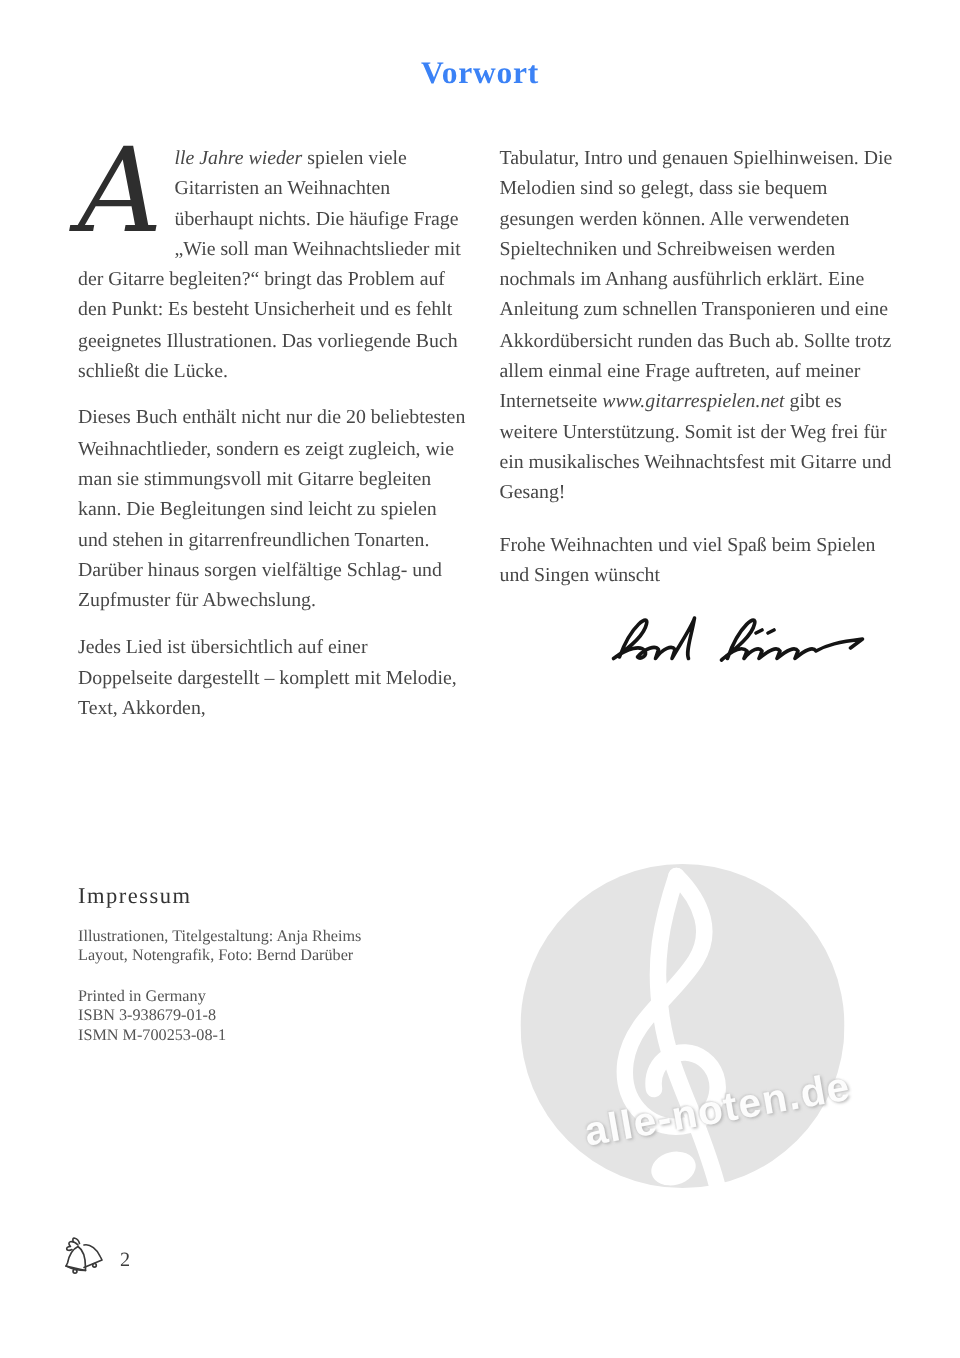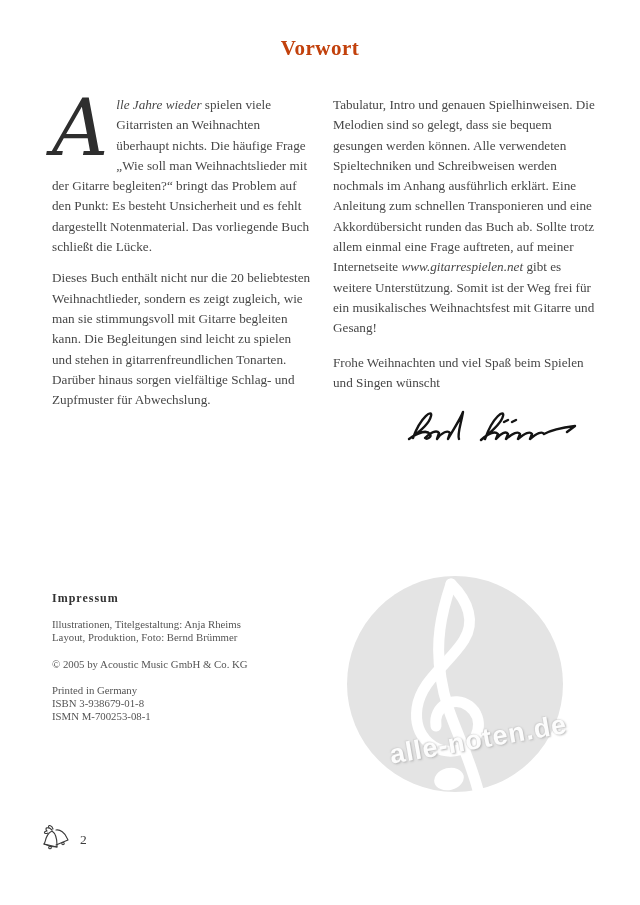--- a/index.html
+++ b/index.html
@@ -13,21 +13,21 @@
     color: #474747;
     overflow: hidden;
   }
   .title {
     position: absolute;
     top: 36px; left: 0; right: 0;
     text-align: center;
     font-size: 21px;
     font-weight: bold;
     letter-spacing: 0.5px;
-    color: #c2410c;
+    color: #3b82f6;
   }
   .columns {
     position: absolute;
     top: 95px; left: 52px;
     width: 545px;
     display: flex;
     gap: 22px;
   }
   .col { font-size: 13.2px; line-height: 20.3px; text-align: left; }
   .col.left  { width: 259px; }
@@ -48,22 +48,22 @@
   .signature { margin: 6px 0 0 68px; }
   .impressum {
     position: absolute;
     left: 52px; top: 592px;
     width: 270px;
     font-size: 10.8px;
     line-height: 13.2px;
     color: #545454;
   }
   .imp-heading {
-    font-weight: bold;
-    font-size: 12px;
+    font-weight: normal;
+    font-size: 15px;
     letter-spacing: 1px;
     color: #333333;
     margin-bottom: 13px;
   }
   .imp-block { margin-bottom: 13px; }
   .watermark-circle {
     position: absolute;
     left: 347px; top: 576px;
     width: 216px; height: 216px;
   }
@@ -104,22 +104,23 @@
         <path d="M104 8 C94 38 88 66 94 102 C100 142 118 166 131 214"></path>
       </g>
       <ellipse cx="102" cy="203" rx="15" ry="11" fill="#ffffff" transform="rotate(-14 102 203)"></ellipse>
     </svg>
   </div>
   <div class="watermark-text">alle-noten.de</div>
 
   <div class="columns">
 
     <div class="col left">
-      <p><span class="dropcap">A</span><span class="lead-italic">lle Jahre wieder</span><span> spielen viele Gitarristen an Weihnachten überhaupt nichts. Die häufige Frage „Wie soll man Weihnachtslieder mit der Gitarre begleiten?“ bringt das Problem auf den Punkt: Es besteht Unsicherheit und es fehlt dargestellt Notenmaterial. Das vorliegende Buch schließt die Lücke.</span></p>
+      <p><span class="dropcap">A</span><span class="lead-italic">lle Jahre wieder</span><span> spielen viele Gitarristen an Weihnachten überhaupt nichts. Die häufige Frage „Wie soll man Weihnachtslieder mit der Gitarre begleiten?“ bringt das Problem auf den Punkt: Es besteht Unsicherheit und es fehlt geeignetes Illustrationen. Das vorliegende Buch schließt die Lücke.</span></p>
       <p>Dieses Buch enthält nicht nur die 20 beliebtesten Weihnachtlieder, sondern es zeigt zugleich, wie man sie stimmungsvoll mit Gitarre begleiten kann. Die Begleitungen sind leicht zu spielen und stehen in gitarrenfreundlichen Tonarten. Darüber hinaus sorgen vielfältige Schlag- und Zupfmuster für Abwechslung.</p>
+      <p>Jedes Lied ist übersichtlich auf einer Doppelseite dargestellt – komplett mit Melodie, Text, Akkorden,</p>
     </div>
 
     <div class="col right">
       <p><span>Tabulatur, Intro und genauen Spielhinweisen. Die Melodien sind so gelegt, dass sie bequem gesungen werden können. Alle verwendeten Spieltechniken und Schreibweisen werden nochmals im Anhang ausführlich erklärt. Eine Anleitung zum schnellen Transponieren und eine Akkordübersicht runden das Buch ab. Sollte trotz allem einmal eine Frage auftreten, auf meiner Internetseite </span><span class="site">www.gitarrespielen.net</span><span> gibt es weitere Unterstützung. Somit ist der Weg frei für ein musikalisches Weihnachtsfest mit Gitarre und Gesang!</span></p>
       <p class="wishes">Frohe Weihnachten und viel Spaß beim Spielen und Singen wünscht</p>
       <div class="signature" aria-label="Bernd Brümmer">
         <svg width="180" height="46" viewBox="0 0 180 46">
           <g stroke="#141414" stroke-width="2.4" fill="none" stroke-linecap="round" stroke-linejoin="round">
             <path d="M12 34 C20 12 32 5 30 12 C28 21 14 31 8 35 C18 28 26 26 29 30 C31 33 26 36 24 34 C29 28 36 26 38 29 L36 35 C41 28 47 26 49 29 L47 35 C52 26 60 14 62 8 C60 20 56 30 58 35"></path>
             <path d="M84 35 C92 12 104 5 102 12 C100 21 86 31 80 36 C88 29 94 27 97 30 L95 35 C100 29 105 27 107 30 L105 35 C112 29 117 27 119 30 L117 35 C124 29 129 27 131 30 L129 35 C136 29 141 27 143 30 C150 26 158 24 174 22 L166 28"></path>
@@ -128,24 +129,23 @@
         </svg>
       </div>
     </div>
 
   </div>
 
   <div class="impressum">
     <div class="imp-heading">Impressum</div>
     <div class="imp-block">
       <div>Illustrationen, Titelgestaltung: Anja Rheims</div>
-      <div>Layout, Produktion, Foto: Bernd Brümmer</div>
+      <div>Layout, Notengrafik, Foto: Bernd Darüber</div>
     </div>
     <div class="imp-block">
-      <div>© 2005 by Acoustic Music GmbH &amp; Co. KG</div>
     </div>
     <div class="imp-block">
       <div>Printed in Germany</div>
       <div>ISBN 3-938679-01-8</div>
       <div>ISMN M-700253-08-1</div>
     </div>
   </div>
 
   <div class="footer">
     <svg width="30" height="27" viewBox="0 0 30 27">

